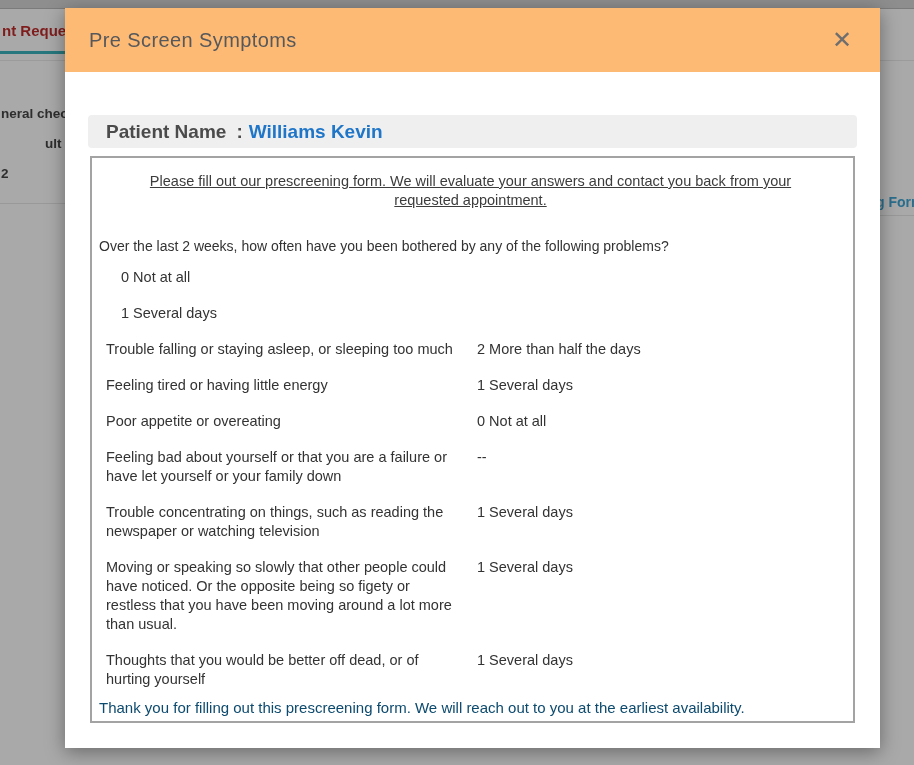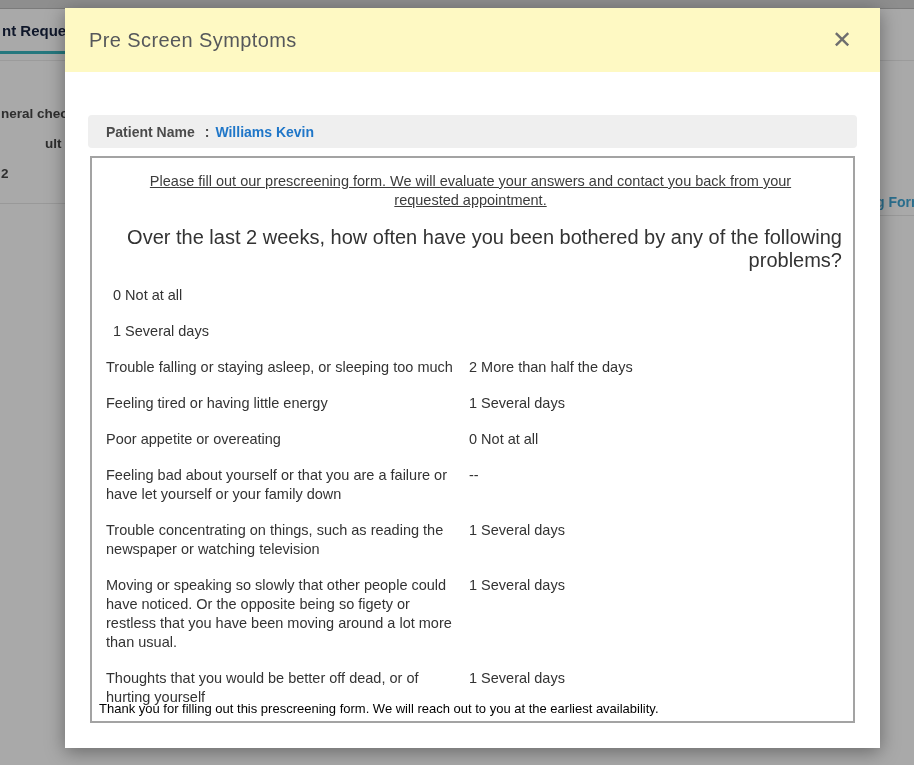--- a/index.html
+++ b/index.html
@@ -9,80 +9,80 @@
     font-family:"Liberation Sans", sans-serif;
     background:#a9a9a9;
     overflow:hidden;
     color:#333;
   }
 
   
   .bg-topbar { position:absolute; top:0; left:0; width:914px; height:9px;
                background:#8e8e8e; border-bottom:1px solid #7b7b7b; }
   .bg-tab { position:absolute; top:22px; left:2px; font-size:15px; font-weight:bold;
-            color:#0f172a; white-space:nowrap; }
+            color:#7f1d1d; white-space:nowrap; }
   .bg-tab-underline { position:absolute; top:51px; left:0; width:66px; height:3px; background:#26787e; }
   .bg-divider-top { position:absolute; top:60px; left:0; width:914px; height:1px; background:#9b9b9b; }
   .bg-cell { position:absolute; left:1px; font-size:13.5px; font-weight:bold; color:#2e2e2e; white-space:nowrap; }
   .bg-cell-1 { top:106px; }
   .bg-cell-2 { top:136px;padding-left:44px; }
   .bg-cell-3 { top:166px; }
   .bg-divider-left { position:absolute; top:203px; left:0; width:65px; height:1px; background:#999; }
   .bg-link { position:absolute; top:194px; left:876px; font-size:14px; font-weight:bold;
              color:#2a6e8d; white-space:nowrap; }
   .bg-divider-right { position:absolute; top:215px; left:880px; width:34px; height:1px; background:#999; }
 
   
   .modal {
     position:absolute; left:65px; top:8px; width:815px; height:740px;
     background:#ffffff;
     box-shadow:0 4px 18px rgba(0,0,0,0.38);
   }
   .modal-header {
-    height:64px; background:#fef9c3;
+    height:64px; background:#fdba74;
     display:flex; align-items:center; justify-content:space-between;
     padding:0 24px;
   }
   .modal-title { font-size:20px; font-weight:400; color:#56585b; letter-spacing:0.4px; }
   .modal-close {
     background:none; border:none; font-size:24px; line-height:1;
     color:#6e6e6e; cursor:pointer; padding:2px 4px; font-family:inherit;
   }
   .modal-body { padding:0 23px; }
 
   .patient-bar {
     margin-top:43px; height:33px; background:#efefef; border-radius:4px;
     display:flex; align-items:center; padding:0 18px;
-    font-size:14px;
+    font-size:19px;
   }
   .patient-label { font-weight:bold; color:#4b4b4b; }
   .patient-sep { font-weight:bold; color:#4b4b4b; margin:0 6px 0 10px; }
   .patient-name { font-weight:bold; color:#1f76c8; cursor:pointer; }
 
   .content-box {
     position:relative;
     margin:8px 2px 0 2px; height:567px;
     border:2px solid #a3a3a3;
     padding:14px 11px 0 7px;
     background:#fff;
   }
   .instruction {
     text-align:center; font-size:14.5px; line-height:19px;
     color:#3c3c3c; text-decoration:underline; padding:0 24px;
   }
-  .question-header { margin-top:16px; font-size:20px; color:#333; padding-left:0;text-align:right; }
+  .question-header { margin-top:28px; font-size:14px; color:#333; padding-left:0; }
 
   .rows { margin-top:14px; padding-left:7px; }
   .row { display:flex; margin-bottom:17px; }
   .row-q { width:356px; font-size:14.5px; line-height:19px; color:#333; }
-  .row-a { margin-left:7px; font-size:14.5px; line-height:19px; color:#333; flex:1; }
+  .row-a { margin-left:15px; font-size:14.5px; line-height:19px; color:#333; flex:1; }
 
   .form-footer {
     position:absolute; left:7px; right:7px; bottom:5px;
-    font-size:13px; color:#000000;
+    font-size:15px; color:#0c4a6e;
   }
 </style>
 </head>
 <body>
 
 <div class="bg-topbar"></div>
 <div class="bg-tab">nt Reque</div>
 <div class="bg-tab-underline"></div>
 <div class="bg-divider-top"></div>
 <div class="bg-cell bg-cell-1">neral check</div>

